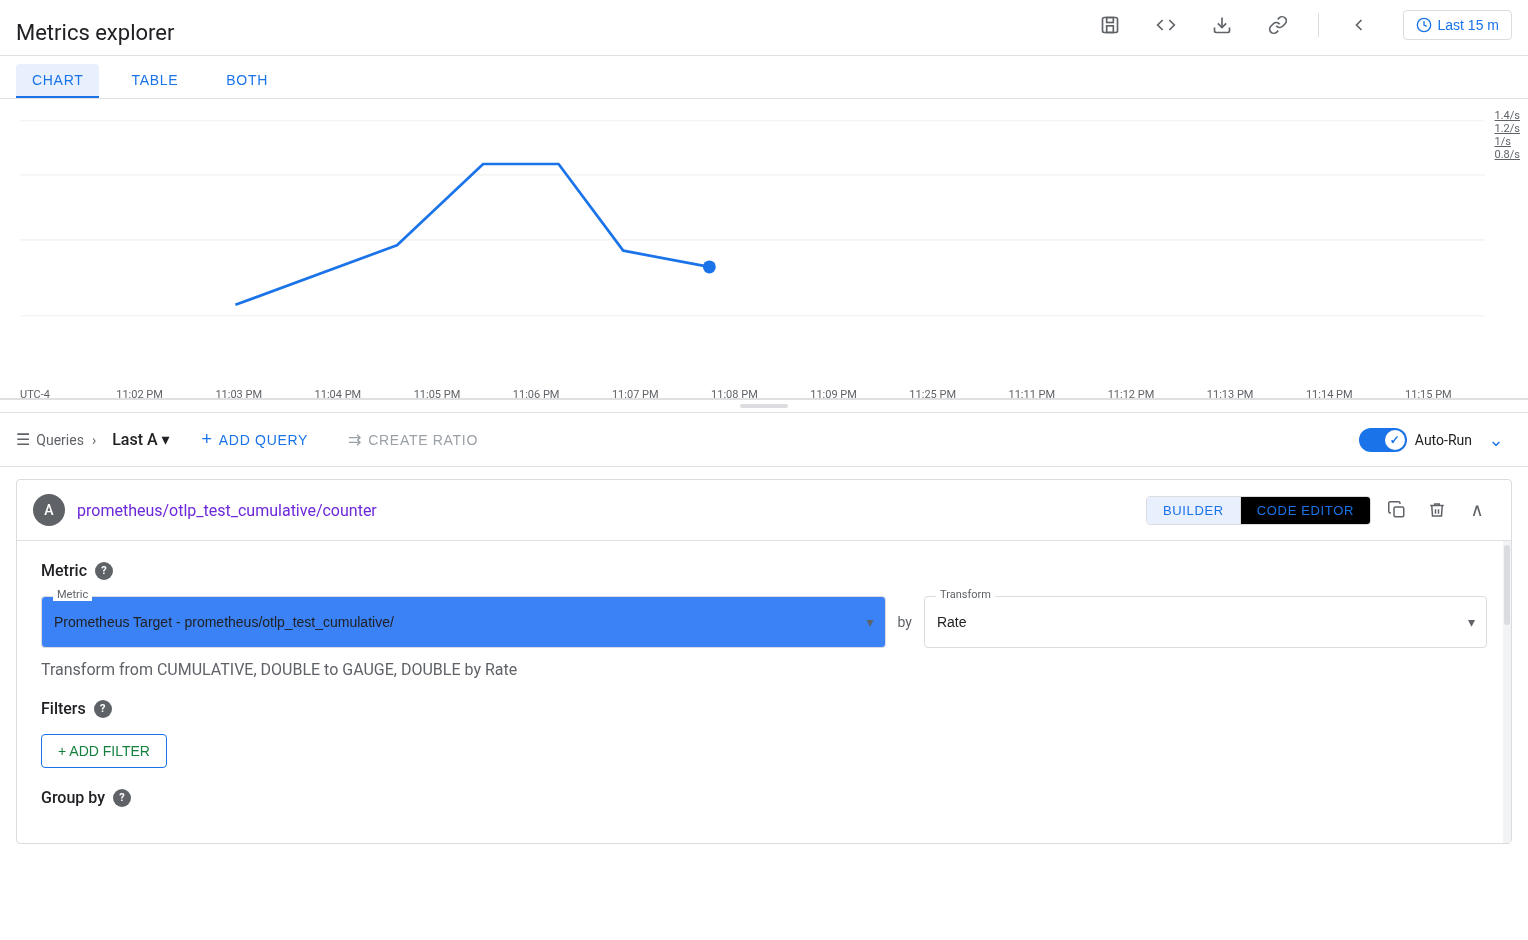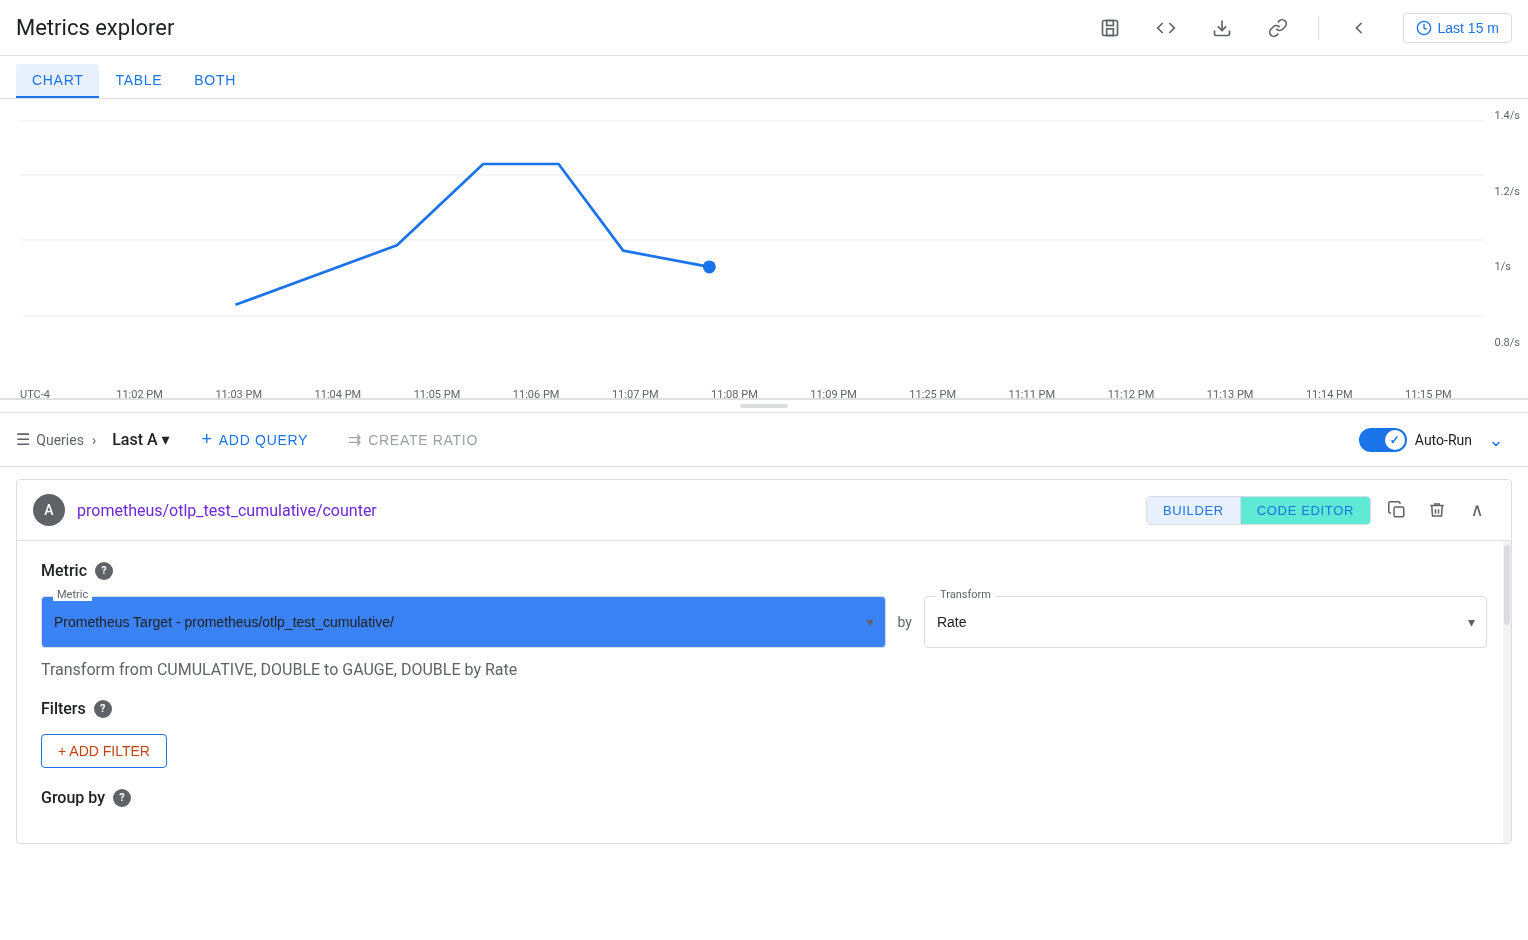--- a/index.html
+++ b/index.html
@@ -1,21 +1,21 @@
 <!DOCTYPE html>
 <html><head>
   <meta charset="utf-8">
   <style>
     * { box-sizing: border-box; margin: 0; padding: 0; }
     body { font-family: 'Google Sans', Roboto, Arial, sans-serif; background: #fff; color: #202124; font-size: 14px; }
 
     
     .header {
       display: flex;
-      align-items: center;
+      align-items: flex-end;
       justify-content: space-between;
       padding: 10px 16px;
       border-bottom: 1px solid #e0e0e0;
       height: 56px;
     }
     .header-title {
       font-size: 22px;
       font-weight: 400;
       color: #202124;
     }
@@ -57,20 +57,21 @@
       margin: 0 4px;
     }
 
     
     .view-tabs {
       display: flex;
       padding: 8px 16px 0;
       border-bottom: 1px solid #e0e0e0;
       background: #fff;
       position: relative;
+      gap: 16px;
     }
     .view-tab {
       padding: 8px 16px;
       font-size: 14px;
       font-weight: 500;
       cursor: pointer;
       border: none;
       background: transparent;
       color: #1a73e8;
       border-bottom: 2px solid transparent;
@@ -109,24 +110,25 @@
       height: 10px;
       border-radius: 50%;
       background: #1a73e8;
     }
     .y-axis-labels {
       position: absolute;
       right: 8px;
       top: 10px;
       display: flex;
       flex-direction: column;
-      justify-content: space-between;
+      justify-content: flex-start;
       height: 240px;
       font-size: 11px;
       color: #5f6368;
+      text-decoration: underline;
     }
 
     
     .query-bar {
       display: flex;
       align-items: center;
       padding: 10px 16px;
       border-bottom: 1px solid #e0e0e0;
       gap: 8px;
       background: #fff;
@@ -262,21 +264,21 @@
       border-radius: 4px;
       overflow: hidden;
       align-items: flex-end;
     }
     .mode-btn {
       padding: 6px 16px;
       font-size: 13px;
       font-weight: 500;
       cursor: pointer;
       border: none;
-      background: #5eead4;
+      background: #000000;
       color: #1a73e8;
       letter-spacing: 0.05em;
       text-transform: uppercase;
     }
     .mode-btn.active {
       background: #e8f0fe;
     }
     .mode-btn + .mode-btn {
       border-left: 1px solid #dadce0;
     }
@@ -393,21 +395,21 @@
     }
     .filters-section { margin-top: 8px; }
     .add-filter-btn {
       display: flex;
       align-items: center;
       gap: 6px;
       padding: 8px 16px;
       border: 1px solid #1a73e8;
       border-radius: 4px;
       background: transparent;
-      color: #c2410c;
+      color: #15803d;
       font-size: 14px;
       font-weight: 500;
       cursor: pointer;
       margin-top: 8px;
     }
     .group-by-section { margin-top: 20px; }
     .scrollbar-right {
       position: absolute;
       right: 0;
       top: 0;

